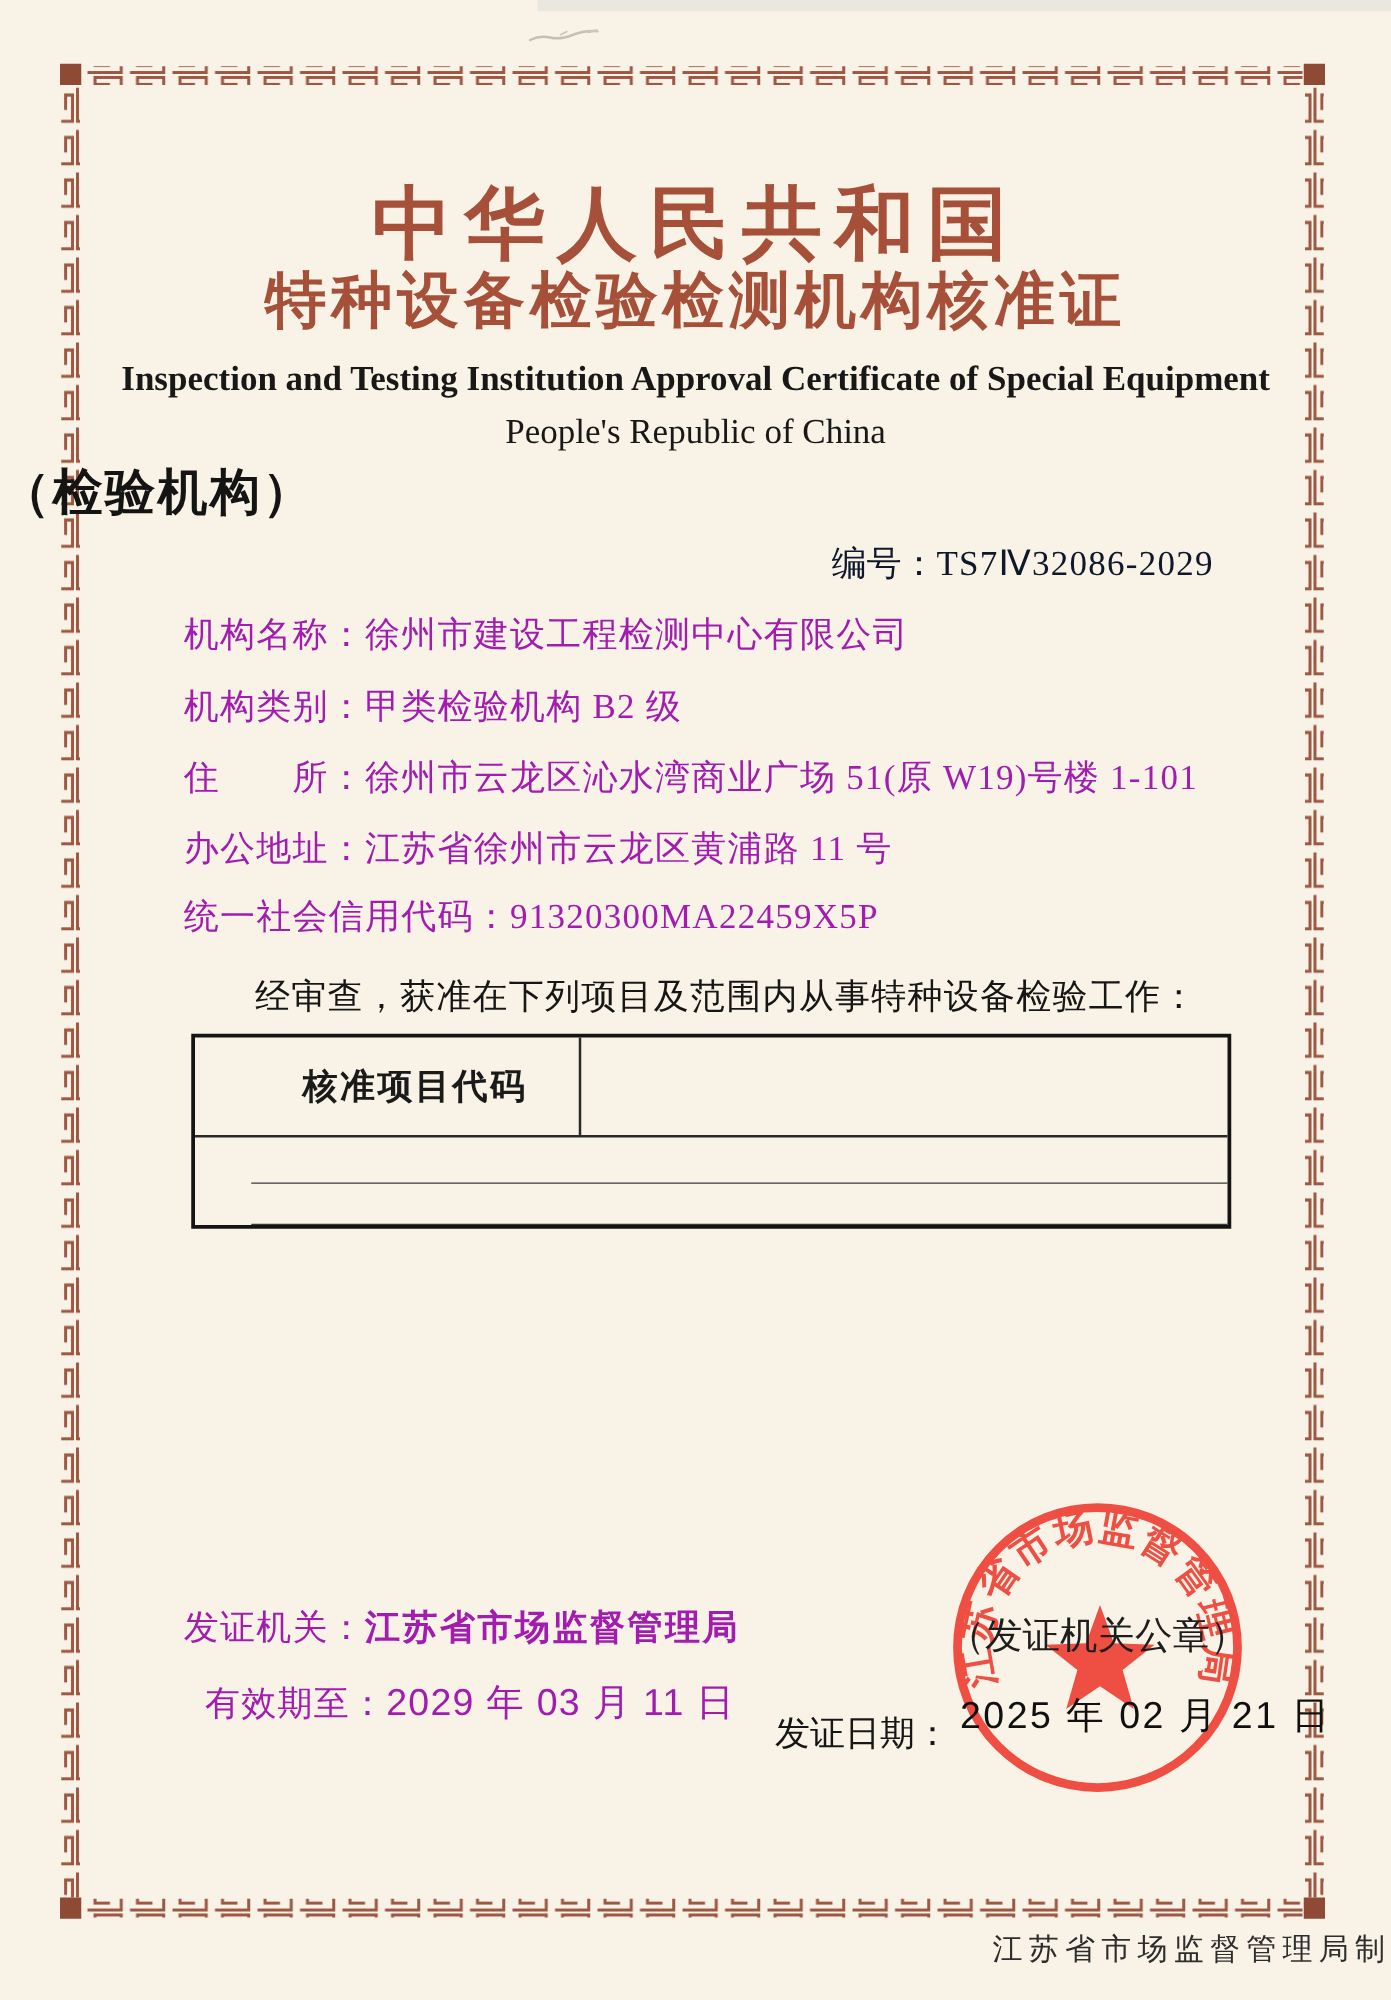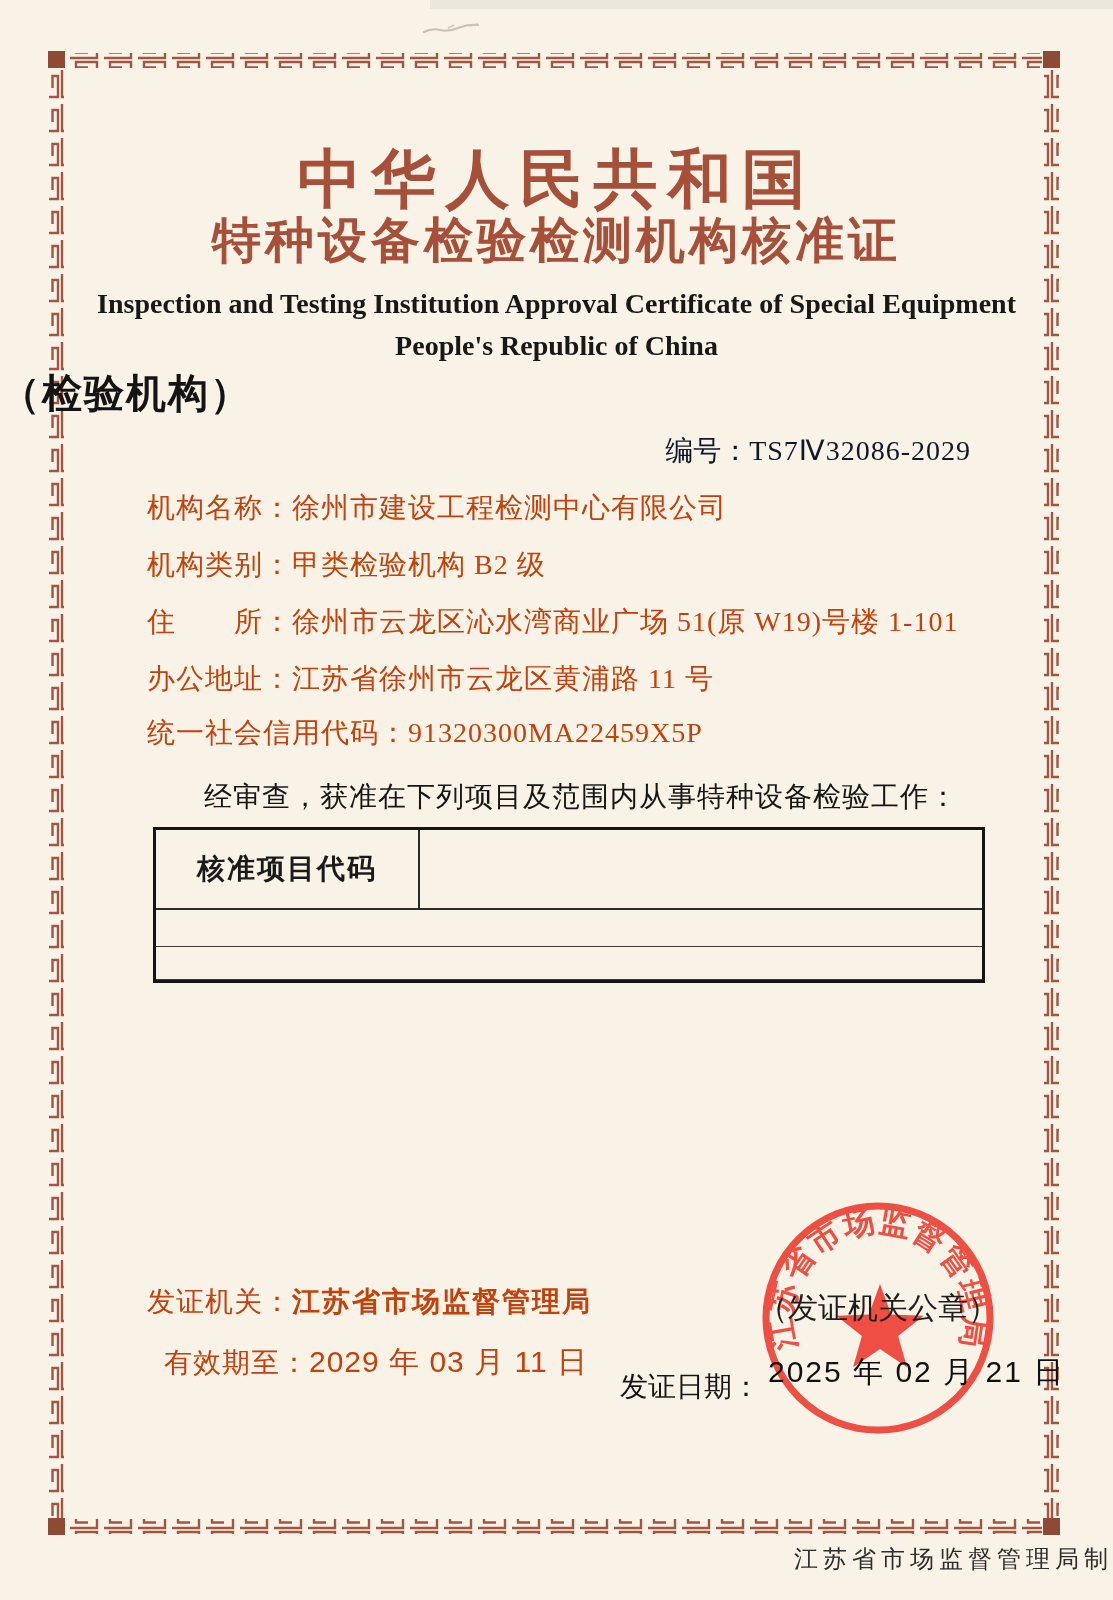--- a/index.html
+++ b/index.html
@@ -19,39 +19,39 @@
   
   .t-cn1{left:0;top:136px;width:1113px;text-align:center;
          font-size:64px;font-weight:bold;letter-spacing:10px;
          color:var(--title-red,#a6503a);}
   .t-cn2{left:0;top:208px;width:1113px;text-align:center;
          font-size:49px;font-weight:bold;letter-spacing:4px;
          color:var(--title-red,#a6503a);}
   .t-en1{left:0;top:288px;width:1113px;text-align:center;
          font-size:28px;font-weight:bold;color:#181818;}
   .t-en2{left:0;top:330px;width:1113px;text-align:center;
-         font-size:28px;font-weight:bold;color:#181818;}
+         font-size:28px;font-weight:normal;color:#181818;}
   .t-sub{left:0;top:366px;width:1113px;text-align:left;
          font-size:40px;font-weight:600;color:#141414;letter-spacing:2px;}
 
   
   .cert-no{top:432px;right:142px;font-size:28px;color:#0f172a;}
   .cert-no .val{letter-spacing:1px;}
 
   
-  .row{left:147px;font-size:28px;color:#c2410c;white-space:nowrap;}
+  .row{left:147px;font-size:28px;color:#a21caf;white-space:nowrap;}
   .row .lbl{letter-spacing:1px;}
   .row .val{letter-spacing:1px;}
   .statement{left:204px;top:778px;font-size:28px;color:#161616;letter-spacing:1px;}
 
   
   .scope-table{left:153px;top:827px;width:826px;height:150px;
                border:3px solid #141414;display:flex;flex-direction:column;
                background:transparent;}
-  .tr{display:flex;flex:1;}
+  .tr{display:flex;flex:1;padding-left:45px;}
   .tr1{border-bottom:2px solid #2a2a2a;height:78px;flex:none;}
   .td-head{width:262px;border-right:2px solid #2a2a2a;
            display:flex;align-items:center;justify-content:center;
            font-size:28px;}
   .td-head.bold{font-weight:bold;letter-spacing:2px;}
   .td-body{flex:1;padding:4px 12px 0 14px;font-size:28px;line-height:36px;
            letter-spacing:1px;}
   .td-remark{flex:1;position:relative;}
   .remark-line{position:absolute;left:0;right:0;height:0;border-top:1.6px solid #3a3a3a;}
   .remark-line.l1{top:36px;}

